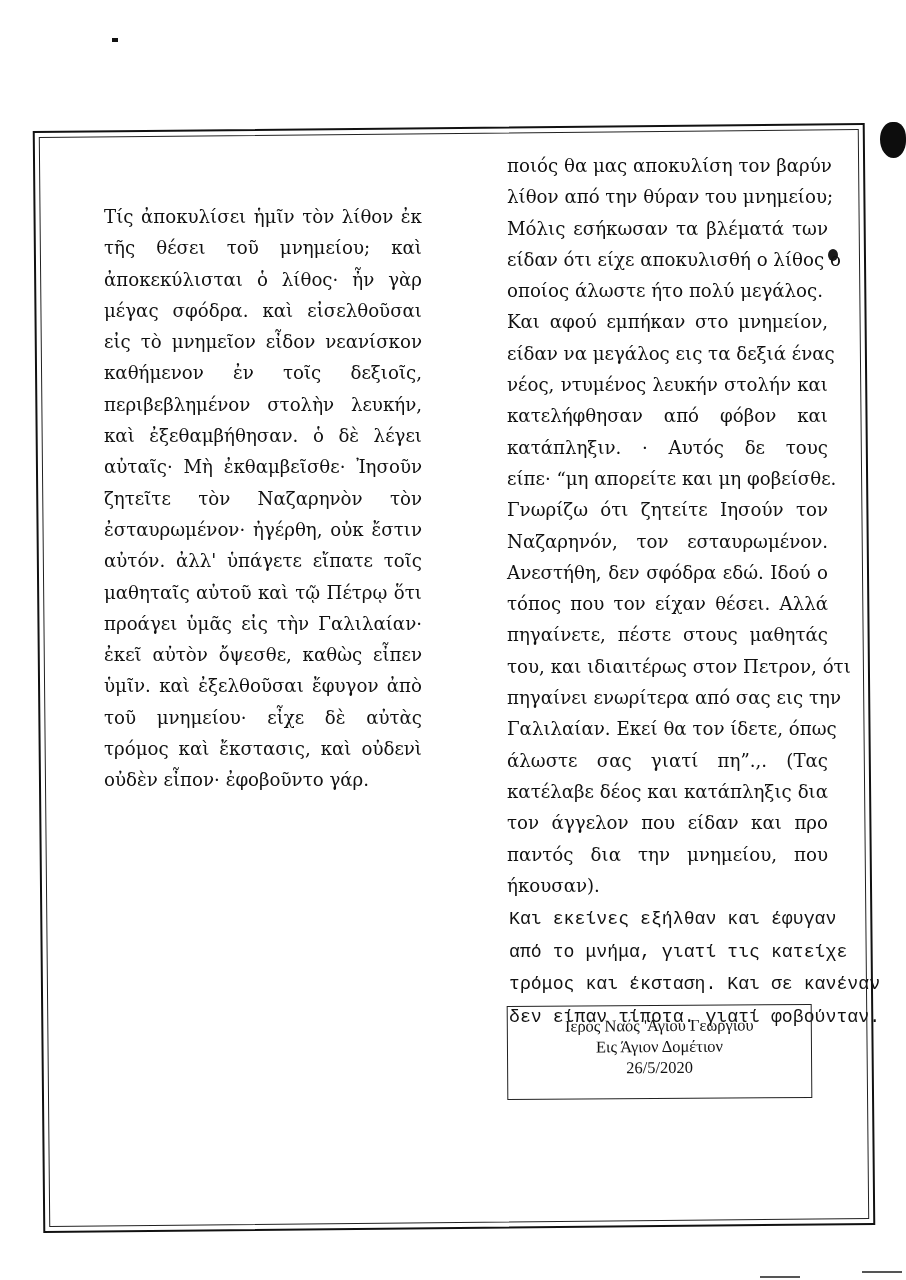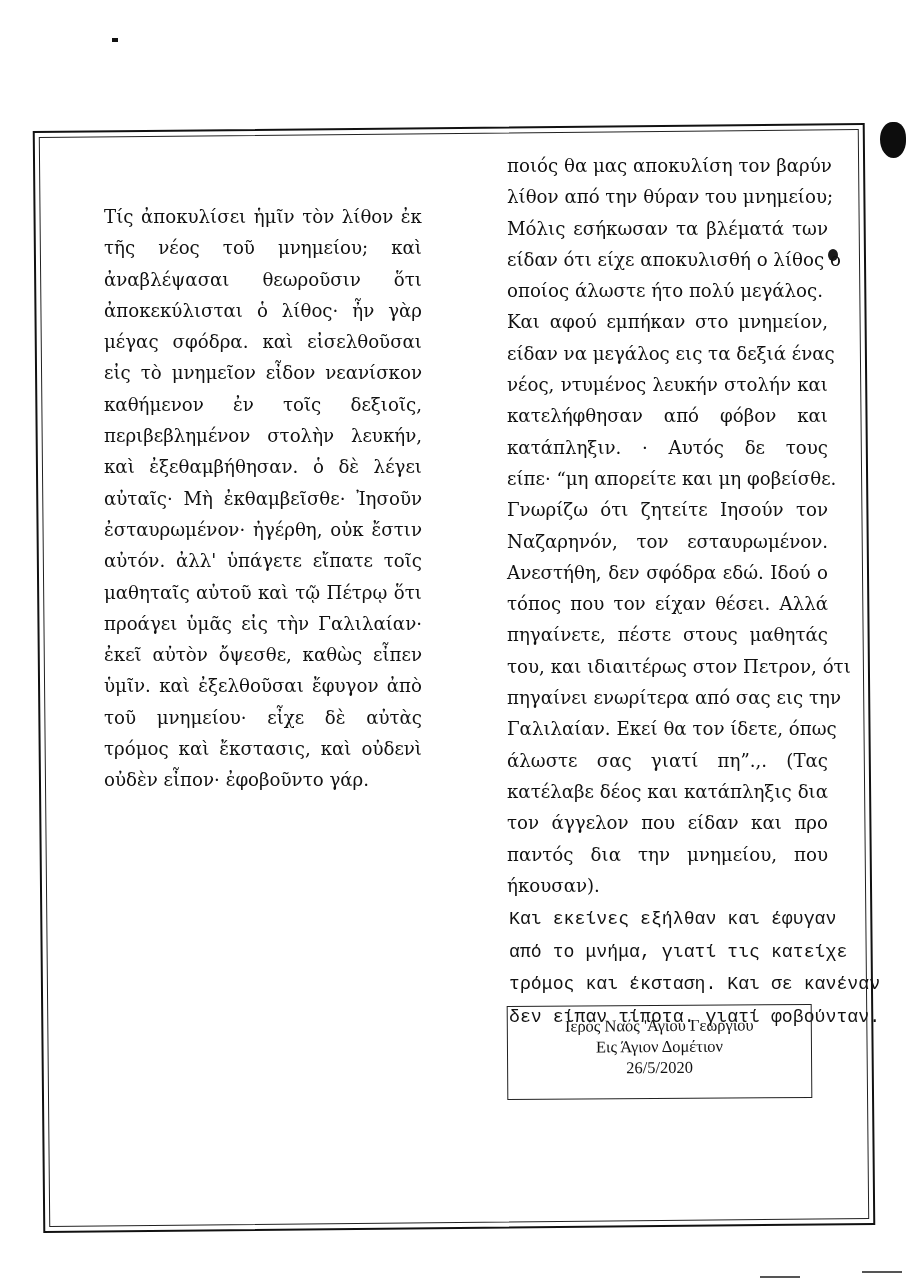--- a/index.html
+++ b/index.html
@@ -35,29 +35,29 @@
 <div class="ink-dot"></div>
 <div class="stray" style="left:862px;top:1271px;width:40px;"></div>
 <div class="stray" style="left:760px;top:1276px;width:40px;"></div>
 
 <div class="frame-outer">
   <div class="frame-inner"></div>
 </div>
 
 <div class="col col-left">
   <span class="line">Τίς ἀποκυλίσει ἡμῖν τὸν λίθον ἐκ</span>
-  <span class="line">τῆς νέος τοῦ μνημείου; καὶ</span>
-  <span class="line">ἀναβλέψασαι θεωροῦσιν ὅτι</span>
+  <span class="line">τῆς θέσει τοῦ μνημείου; καὶ</span>
   <span class="line">ἀποκεκύλισται ὁ λίθος· ἦν γὰρ</span>
   <span class="line">μέγας σφόδρα. καὶ εἰσελθοῦσαι</span>
   <span class="line">εἰς τὸ μνημεῖον εἶδον νεανίσκον</span>
   <span class="line">καθήμενον ἐν τοῖς δεξιοῖς,</span>
   <span class="line">περιβεβλημένον στολὴν λευκήν,</span>
   <span class="line">καὶ ἐξεθαμβήθησαν. ὁ δὲ λέγει</span>
   <span class="line">αὐταῖς· Μὴ ἐκθαμβεῖσθε· Ἰησοῦν</span>
+  <span class="line">ζητεῖτε τὸν Ναζαρηνὸν τὸν</span>
   <span class="line">ἐσταυρωμένον· ἠγέρθη, οὐκ ἔστιν</span>
   <span class="line">αὐτόν. ἀλλ' ὑπάγετε εἴπατε τοῖς</span>
   <span class="line">μαθηταῖς αὐτοῦ καὶ τῷ Πέτρῳ ὅτι</span>
   <span class="line">προάγει ὑμᾶς εἰς τὴν Γαλιλαίαν·</span>
   <span class="line">ἐκεῖ αὐτὸν ὄψεσθε, καθὼς εἶπεν</span>
   <span class="line">ὑμῖν. καὶ ἐξελθοῦσαι ἔφυγον ἀπὸ</span>
   <span class="line">τοῦ μνημείου· εἶχε δὲ αὐτὰς</span>
   <span class="line">τρόμος καὶ ἔκστασις, καὶ οὐδενὶ</span>
   <span class="line last">οὐδὲν εἶπον· ἐφοβοῦντο γάρ.</span>
 </div>

